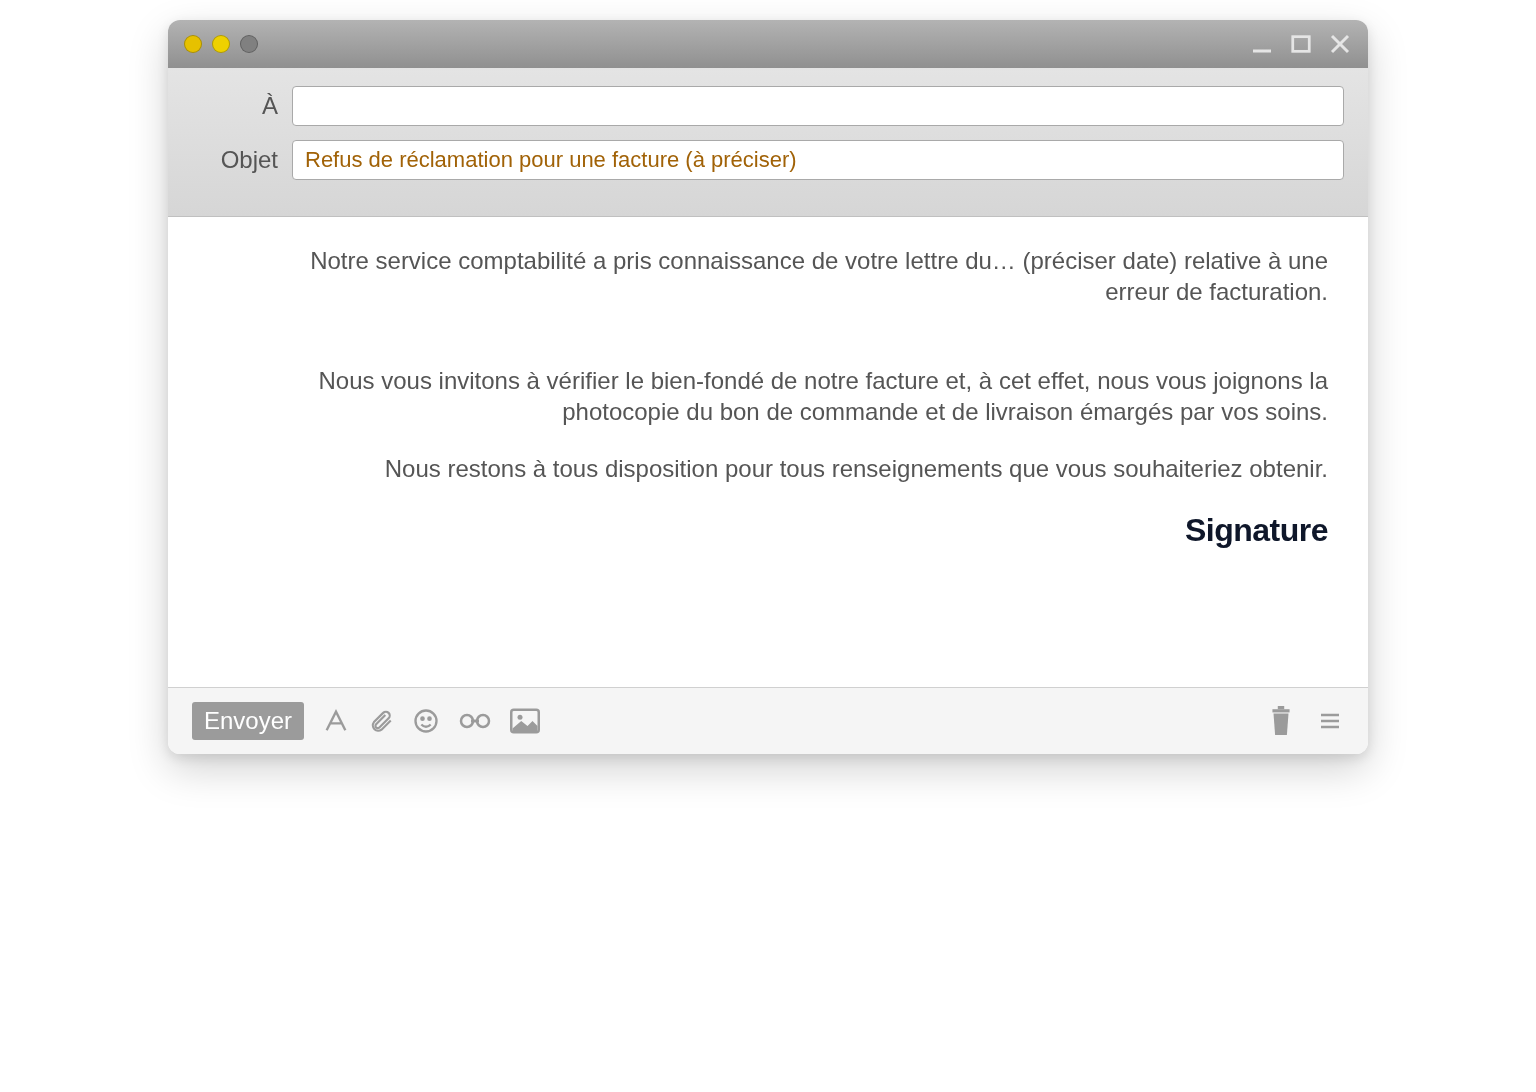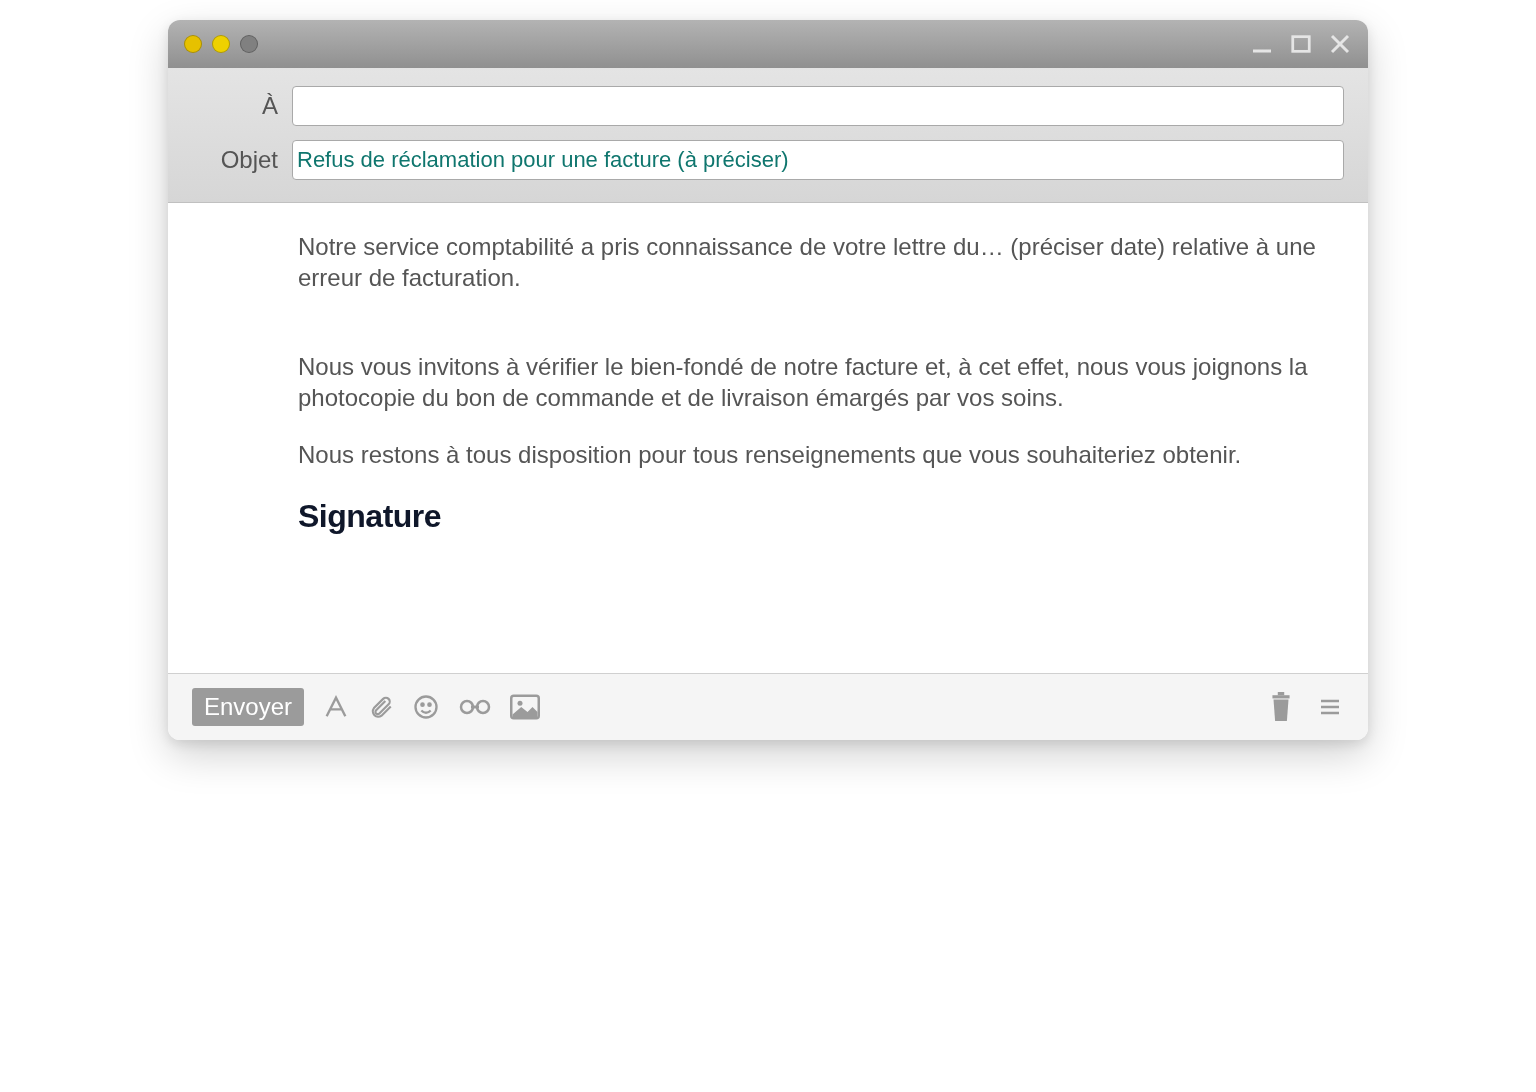--- a/index.html
+++ b/index.html
@@ -59,51 +59,52 @@
     .header-fields {
       background: linear-gradient(#e4e4e4, #d6d6d6);
       padding: 18px 24px 22px 24px;
       border-bottom: 1px solid #c0c0c0;
     }
     .field-row {
       display: flex;
       align-items: center;
       margin-bottom: 14px;
     }
-    .field-row:last-child { margin-bottom: 0; }
+    .field-row:last-child { margin-bottom: 14px; }
     .field-label {
       width: 100px;
       text-align: right;
       padding-right: 14px;
       color: #555;
       font-size: 24px;
     }
     .field-input {
       flex: 1;
       height: 40px;
       border: 1px solid #a9a9a9;
       border-radius: 4px;
       background: #fff;
-      padding: 0 4px;
+      padding: 0 12px;
       font-size: 22px;
-      color: #0f766e;
+      color: #a16207;
       font-family: inherit;
     }
     .body-area {
       padding: 28px 40px 28px 130px;
       background: #fff;
       min-height: 470px;
     }
     .body-text {
       color: #555;
       font-size: 24px;
       line-height: 1.3;
     }
     .body-text p {
       margin-bottom: 26px;
+      text-align: right;
     }
     .body-text p.tight { margin-bottom: 0; }
     .signature {
       font-weight: 700;
       color: #0f172a;
       font-size: 32px;
       letter-spacing: -0.5px;
     }
     .toolbar {
       border-top: 1px solid #d0d0d0;

